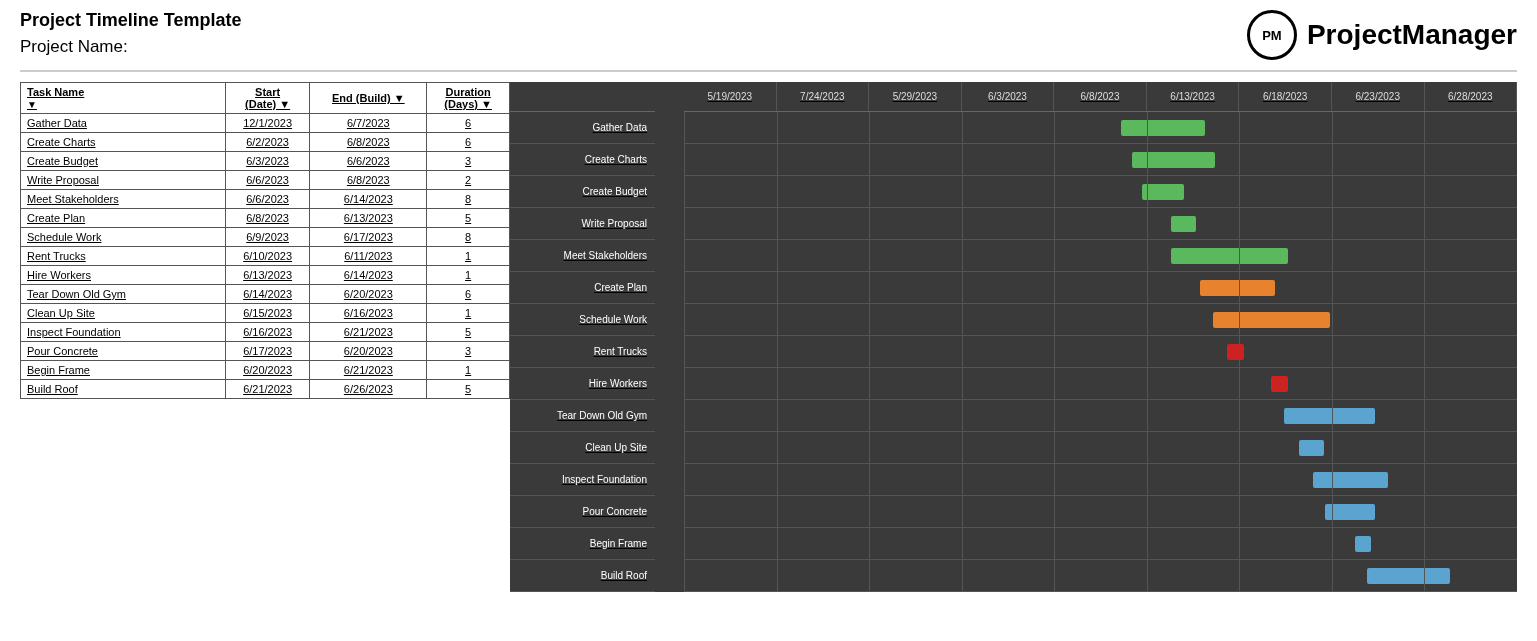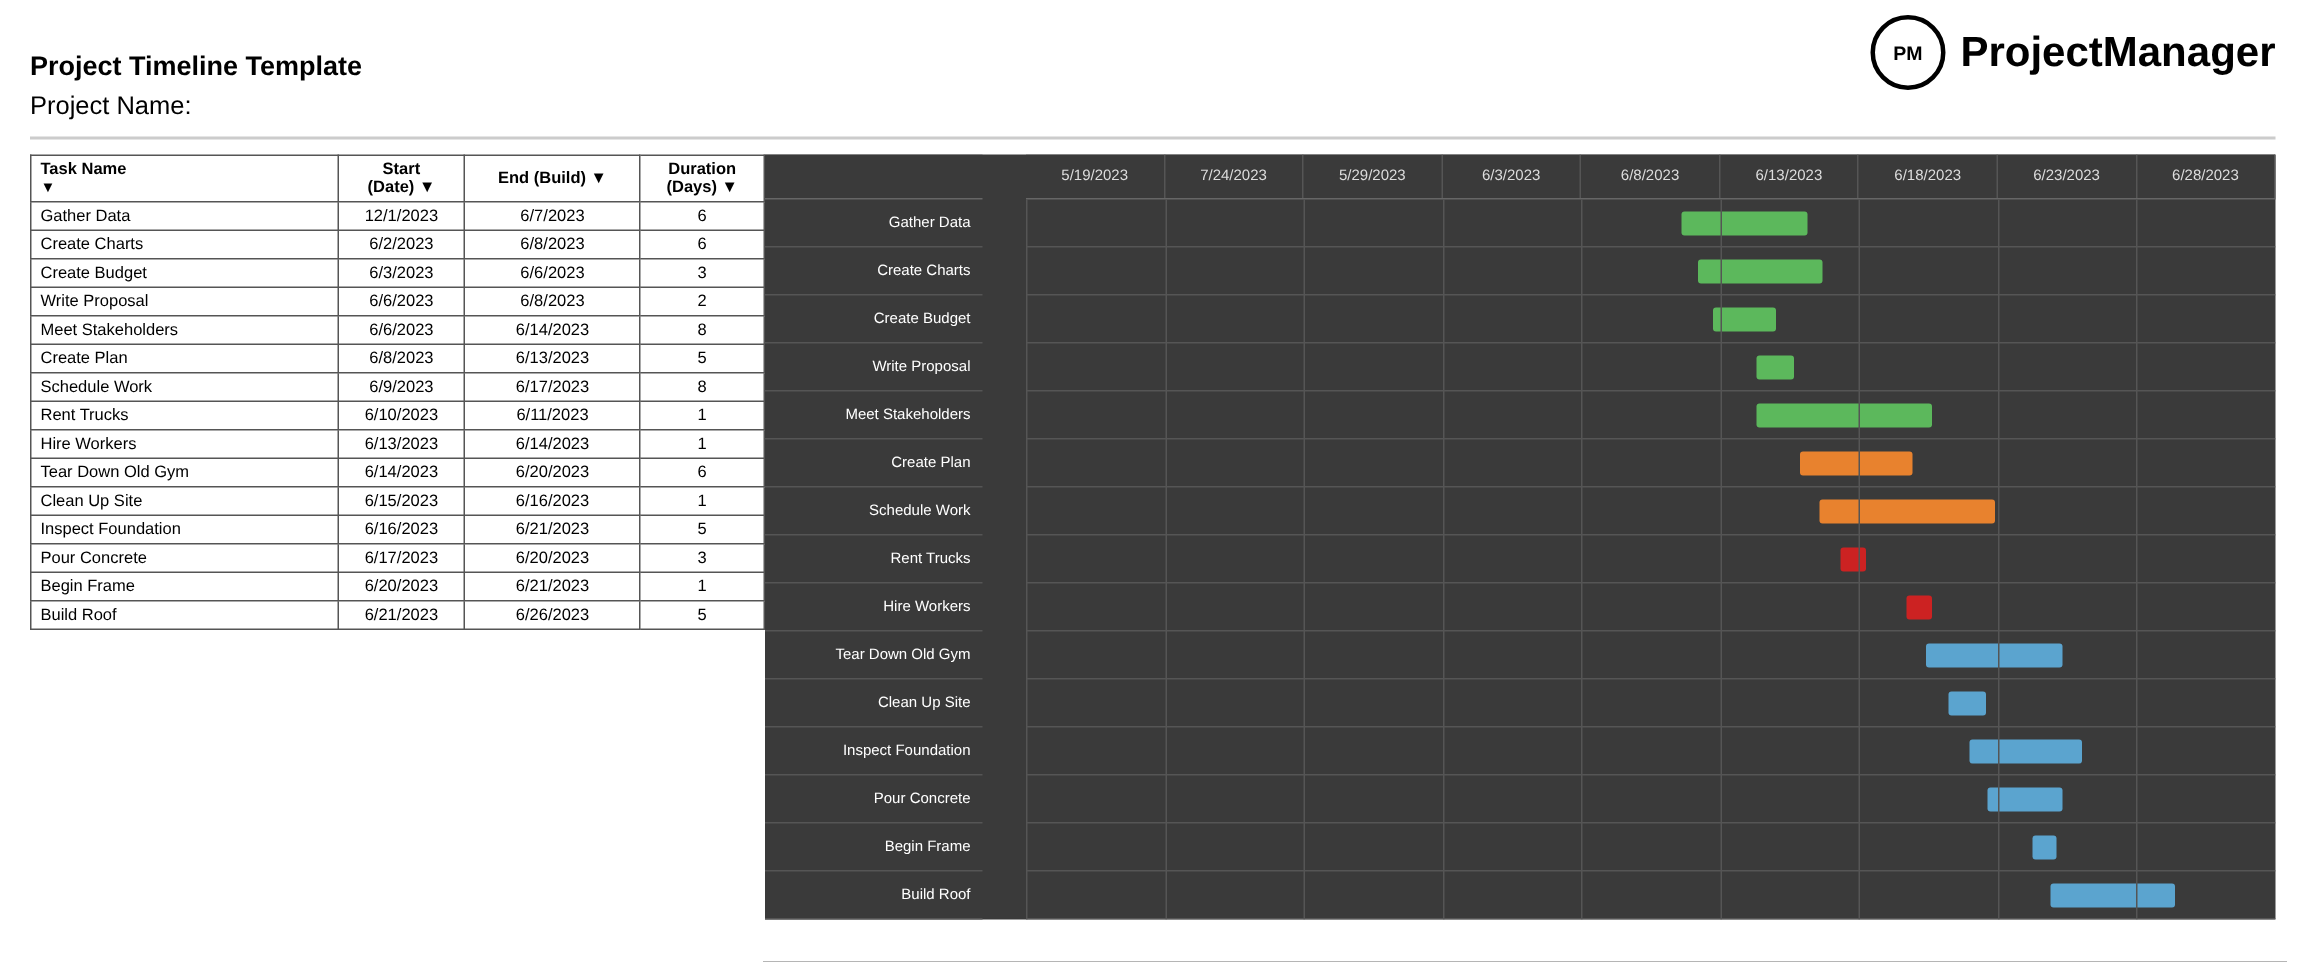--- a/index.html
+++ b/index.html
@@ -3,30 +3,30 @@
   <meta charset="utf-8">
   <style>
     * { box-sizing: border-box; margin: 0; padding: 0; }
     body { font-family: Arial, sans-serif; background: #fff; font-size: 12px; color: #000; }
 
     .page { width: 1537px; min-height: 641px; background: #fff; }
 
     
     .header { display: flex; justify-content: space-between; align-items: flex-start; padding: 10px 20px 5px 20px; }
     .header-left { }
-    .header-title { font-size: 18px; font-weight: bold; margin-top: 24px; }
+    .header-title { font-size: 18px; font-weight: bold; }
     .header-subtitle { font-size: 17px; margin-top: 6px; }
     .header-right { display: flex; align-items: center; gap: 10px; text-align: center; }
     .pm-logo { width: 50px; height: 50px; border-radius: 50%; border: 3px solid #000; display: flex; align-items: center; justify-content: center; font-size: 13px; font-weight: bold; }
     .pm-brand { font-size: 28px; font-weight: bold; }
 
     .divider { border: none; border-top: 2px solid #ccc; margin: 5px 20px; }
 
     
-    .main { display: flex; margin: 10px 20px; gap: 0; }
+    .main { display: flex; margin: 10px 20px; gap: 0; text-decoration: underline; }
 
     
     .task-table { border-collapse: collapse; min-width: 490px; border: 1px solid #555; }
     .task-table th, .task-table td { border: 1px solid #555; padding: 3px 6px; text-align: center; white-space: nowrap; }
     .task-table thead th { background: #fff; font-weight: bold; font-size: 11px; }
     .task-table tbody td { font-size: 11px; }
     .task-table tbody td:first-child { text-align: left; }
     .task-table thead .th-task { text-align: left; min-width: 150px; }
 
     

